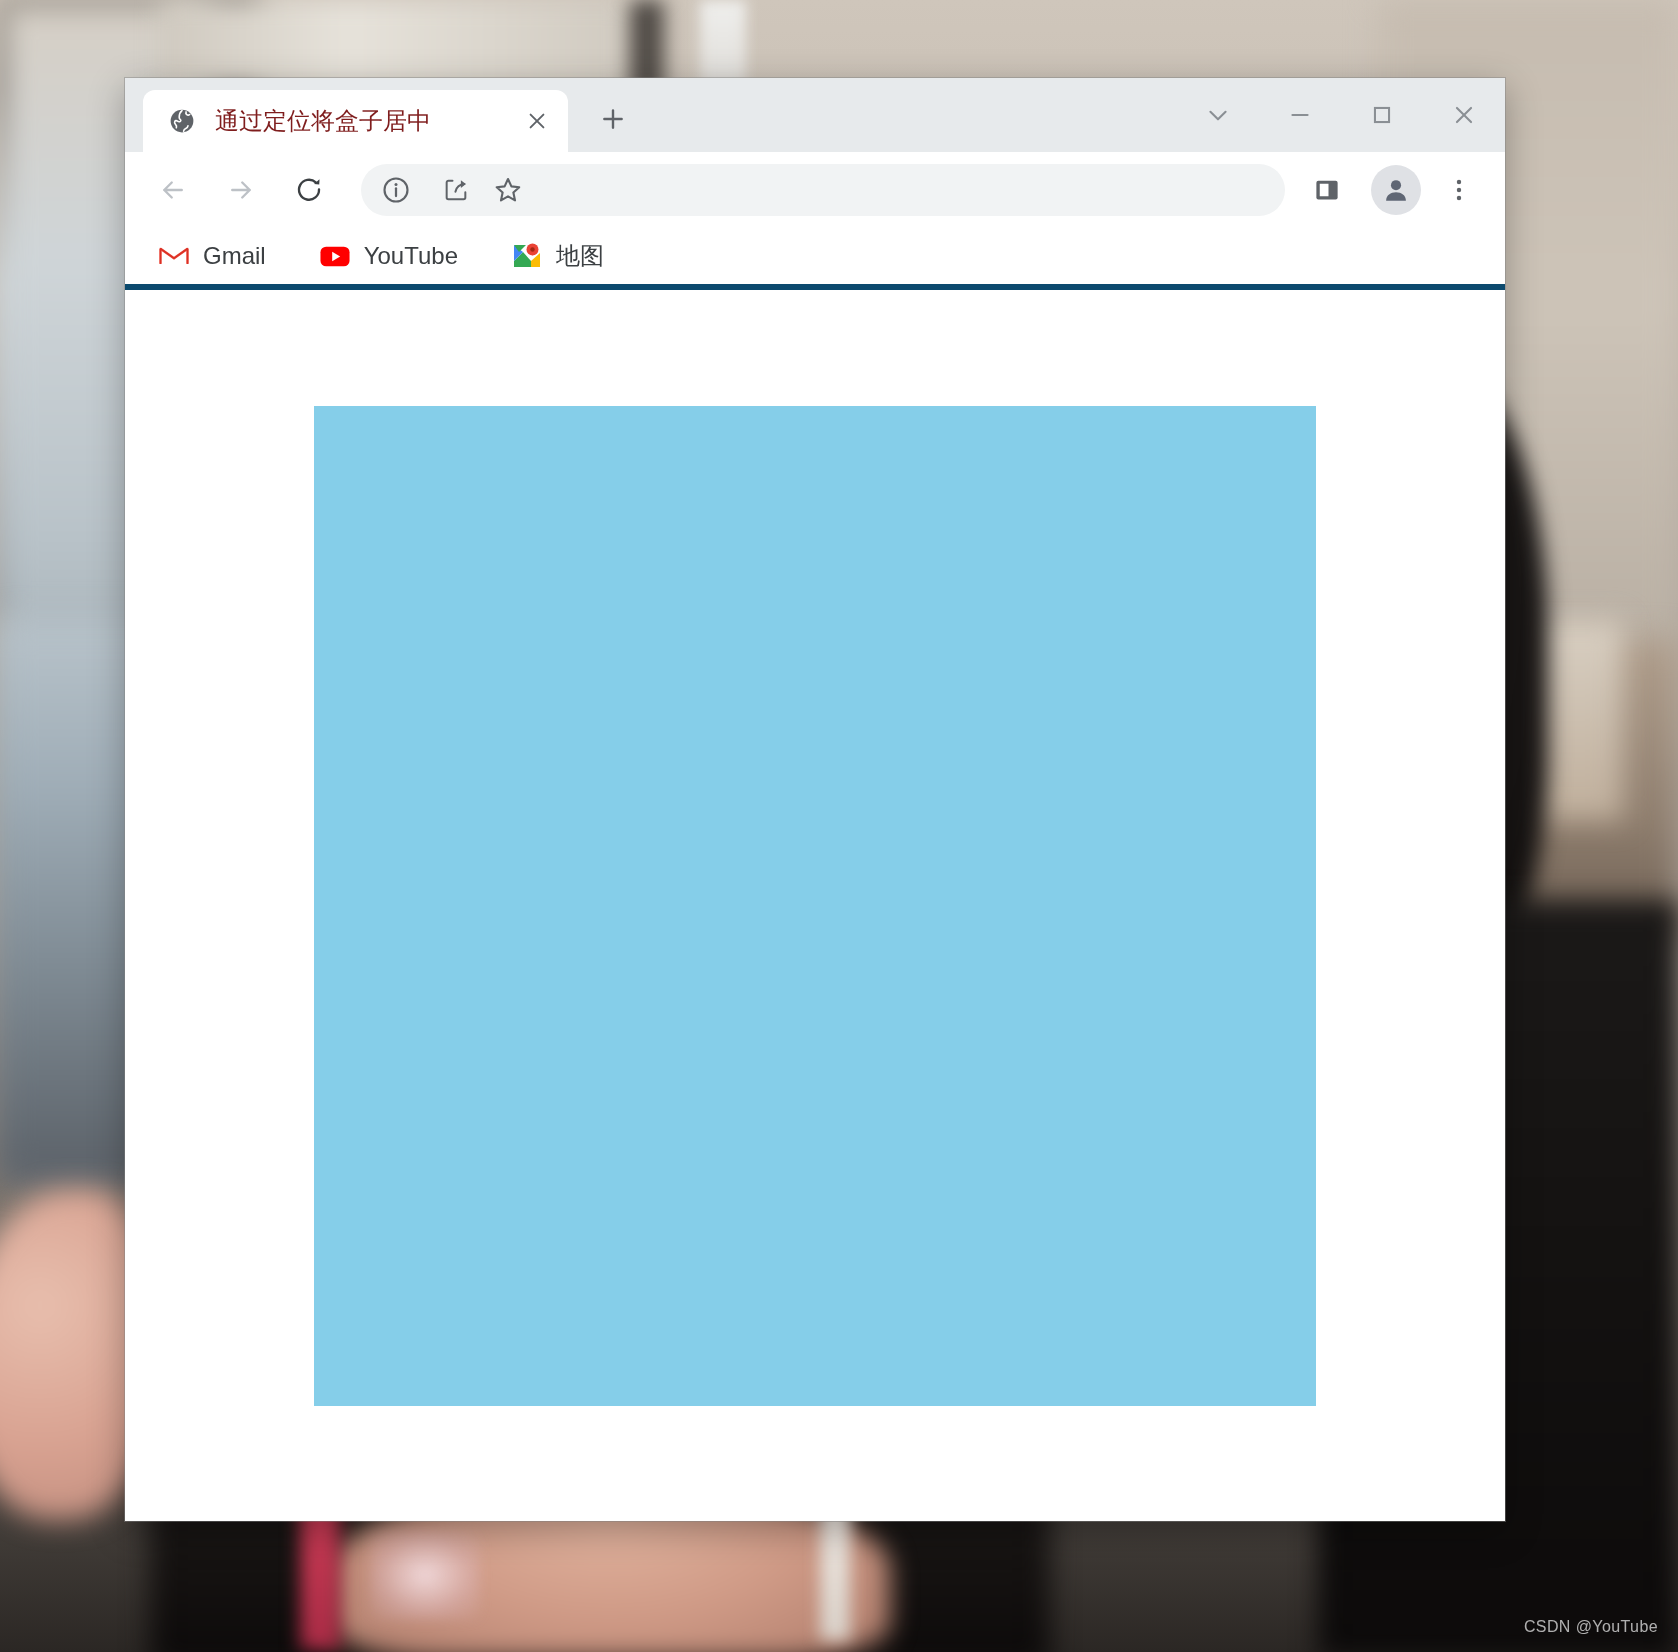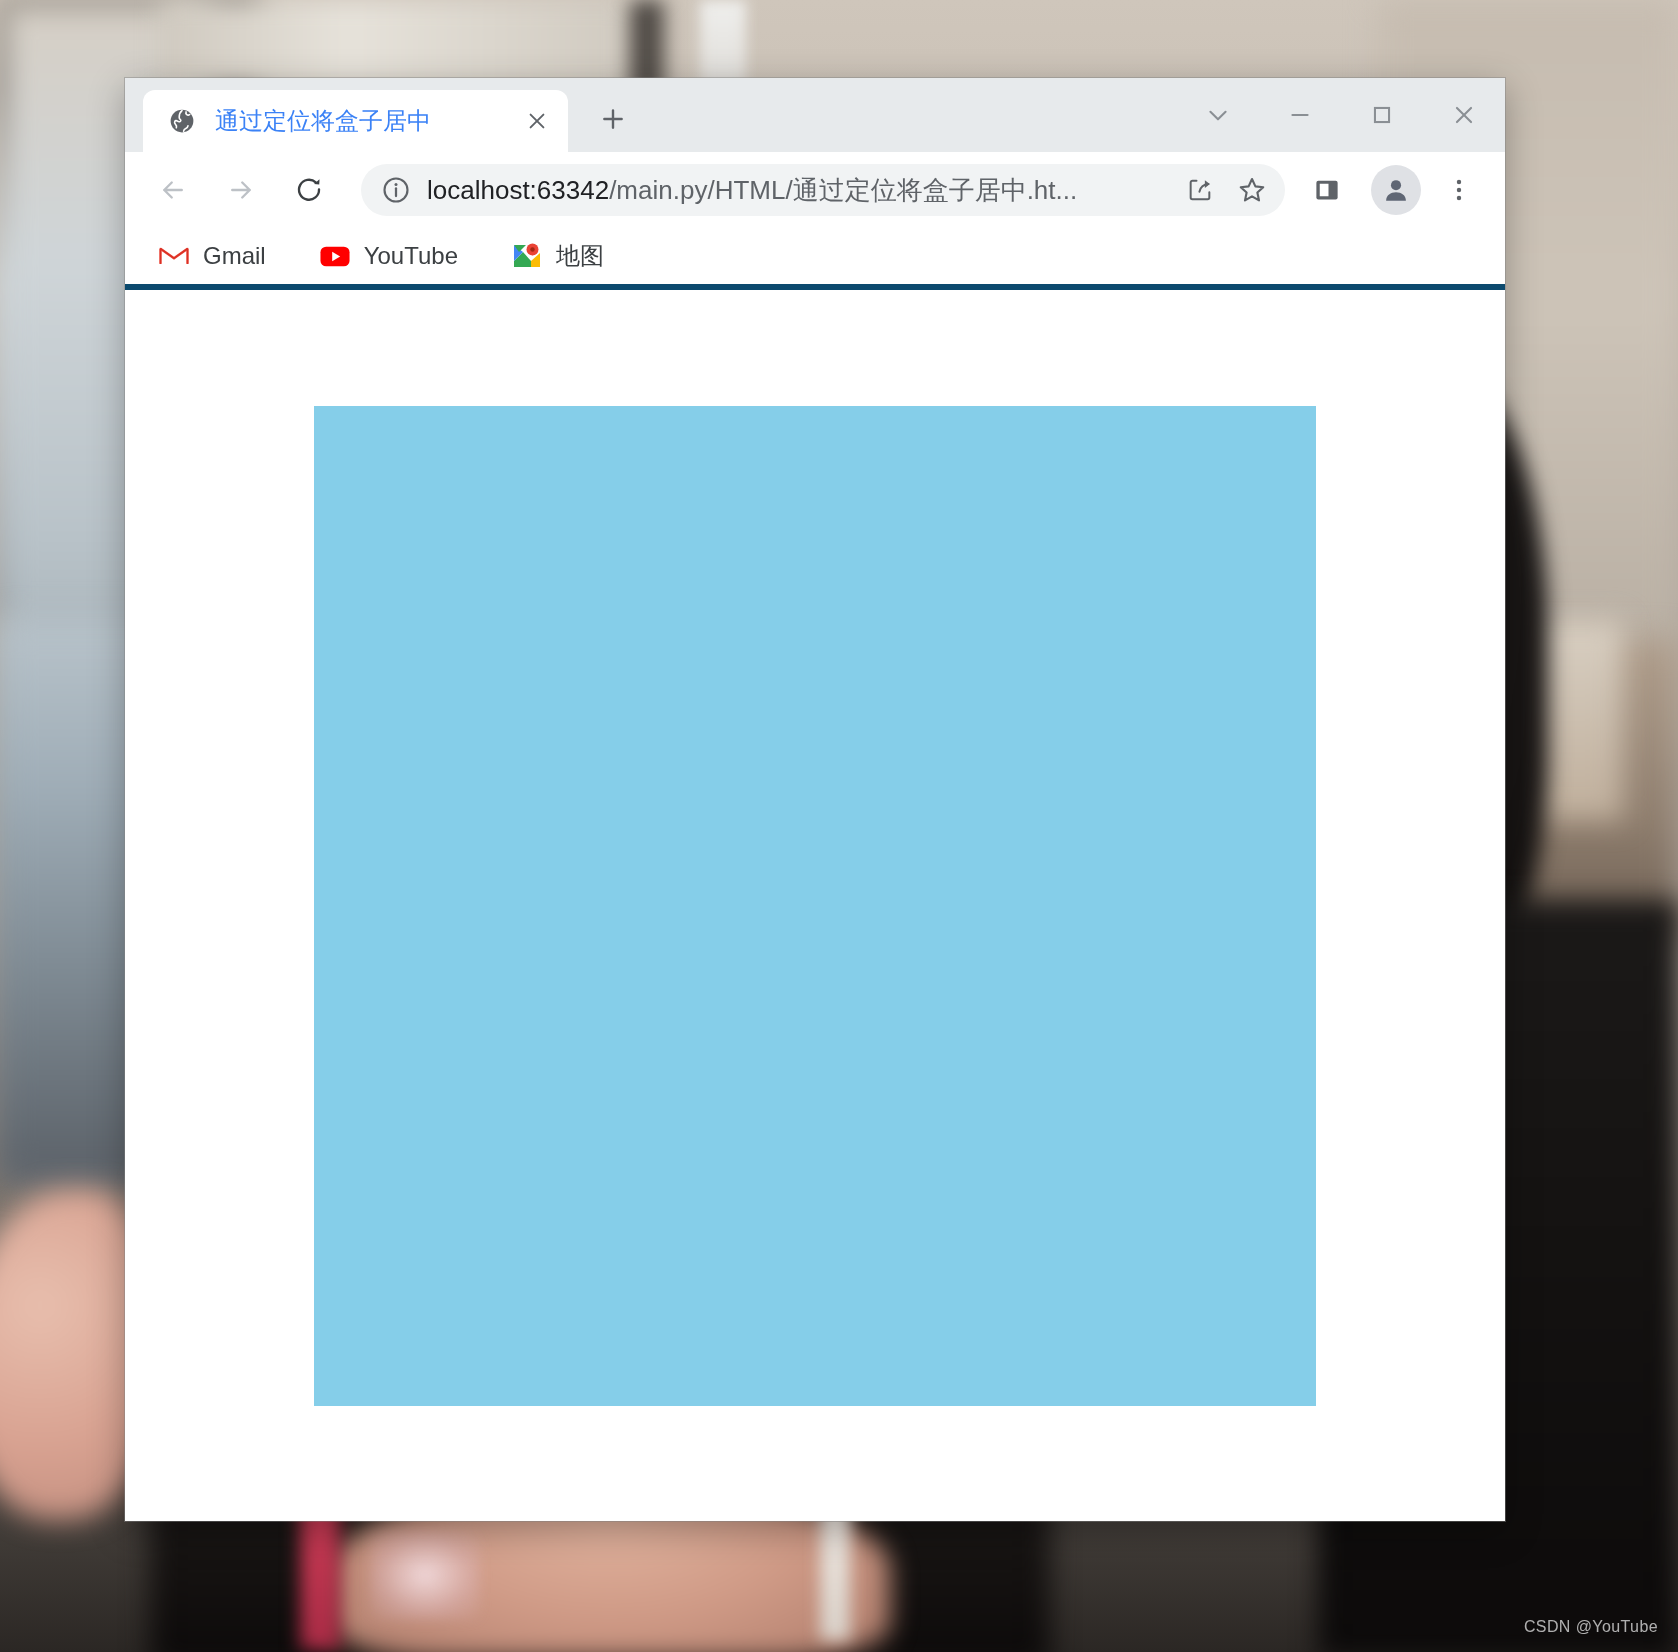--- a/index.html
+++ b/index.html
@@ -205,21 +205,21 @@
     position: relative;
   }
   .tab-favicon {
     width: 26px; height: 26px;
     flex: 0 0 auto;
     margin-right: 20px;
   }
   .tab-title {
     flex: 1 1 auto;
     font-size: 24px;
-    color: #3b82f6;
+    color: #7f1d1d;
     white-space: nowrap;
     overflow: hidden;
     text-overflow: ellipsis;
     font-family: "Liberation Sans", sans-serif;
   }
   .tab-close {
     width: 34px; height: 34px;
     flex: 0 0 auto;
     display: flex;
     align-items: center;
@@ -481,21 +481,20 @@
     </div>
 
     <div class="omnibox">
       <span class="omni-info">
         <svg width="30" height="30" viewBox="0 0 24 24">
           <circle cx="12" cy="12" r="9.2" fill="none" stroke="#5f6368" stroke-width="1.7"></circle>
           <circle cx="12" cy="7.6" r="1.2" fill="#5f6368"></circle>
           <path d="M12 10.6 V16.8" stroke="#5f6368" stroke-width="1.8" stroke-linecap="round"></path>
         </svg>
       </span>
-      <span class="omni-url" title="localhost:63342/main.py/HTML/通过定位将盒子居中.ht..."><span class="host">localhost:63342</span><span class="path">/main.py/HTML/通过定位将盒子居中.ht...</span></span>
       <span class="omni-btn">
         <svg width="28" height="28" viewBox="0 0 24 24">
           <path d="M9 4 H5.5 A1.5 1.5 0 0 0 4 5.5 V18.5 A1.5 1.5 0 0 0 5.5 20 H18.5 A1.5 1.5 0 0 0 20 18.5 V14" fill="none" stroke="#5f6368" stroke-width="1.7" stroke-linecap="round"></path>
           <path d="M11.5 13.5 C12.5 9 15.5 7.2 19.2 6.9" fill="none" stroke="#5f6368" stroke-width="1.7" stroke-linecap="round"></path>
           <path d="M16.2 3.6 L20.4 6.9 L16.2 10.2 Z" fill="#5f6368"></path>
         </svg>
       </span>
       <span class="omni-btn">
         <svg width="30" height="30" viewBox="0 0 24 24">
           <path d="M12 3.2 L14.7 9.1 L21 9.8 L16.3 14 L17.6 20.3 L12 17.1 L6.4 20.3 L7.7 14 L3 9.8 L9.3 9.1 Z" fill="none" stroke="#5f6368" stroke-width="1.7" stroke-linejoin="round"></path>

